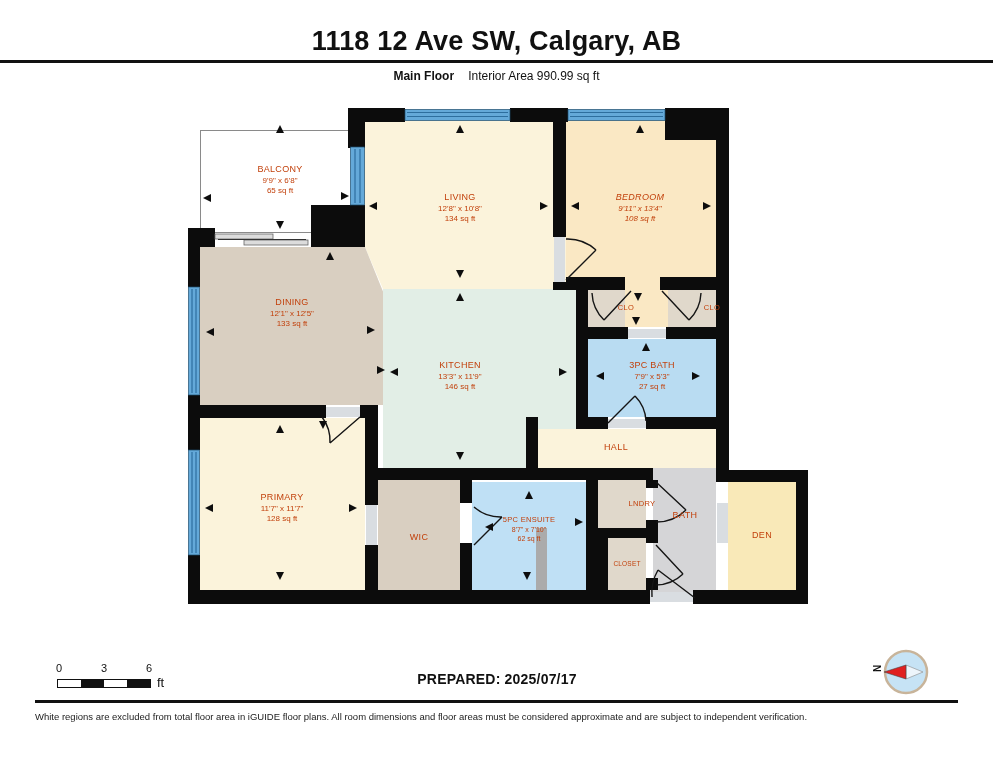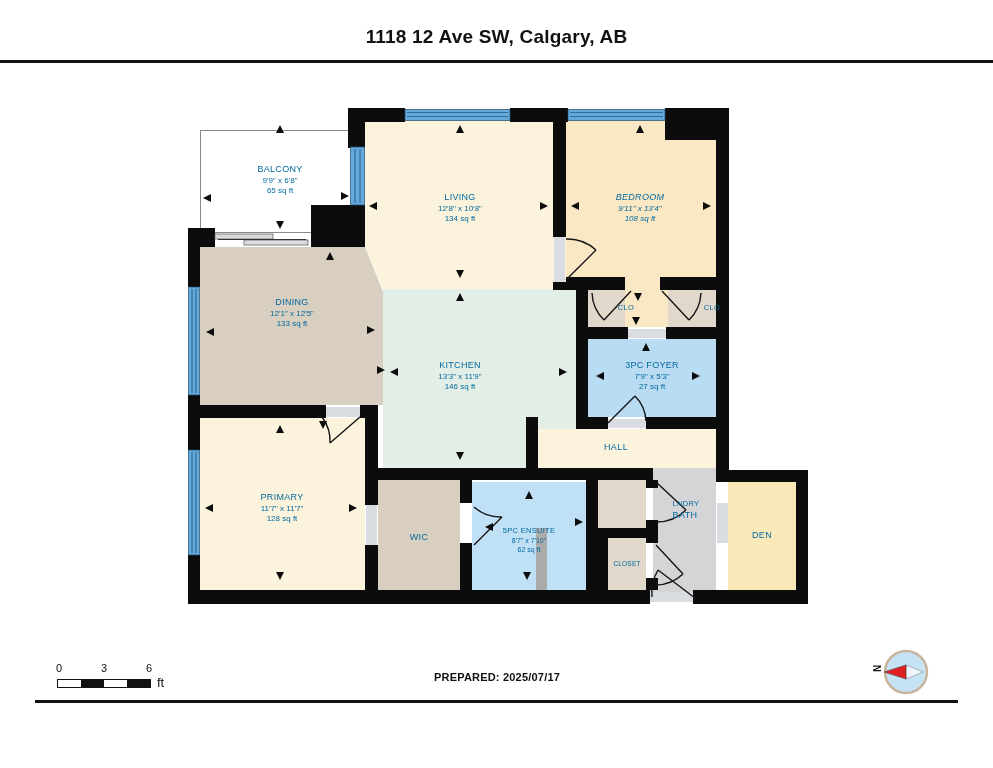--- a/index.html
+++ b/index.html
@@ -1,66 +1,69 @@
 <!DOCTYPE html>
 <html><head>
 <meta charset="utf-8">
 <style>
   html,body{margin:0;padding:0;background:#fff;}
   #page{position:relative;width:993px;height:768px;background:#fff;overflow:hidden;
         font-family:"Liberation Sans",sans-serif;color:#111;}
   
   #title{position:absolute;top:26px;left:0;width:100%;text-align:center;
-         font-size:19px;font-weight:bold;letter-spacing:.2px;}
+         font-size:27px;font-weight:bold;letter-spacing:.2px;}
   #rule-top{position:absolute;top:60px;left:0;width:993px;height:3px;background:#111;}
   #subtitle{position:absolute;top:69px;left:0;width:100%;text-align:center;font-size:12px;}
   #subtitle .fl{font-weight:bold;margin-right:14px;}
   
   #plan{position:absolute;left:188px;top:108px;width:630px;height:512px;}
   #plan svg{position:absolute;left:0;top:0;}
   .door{stroke:#151515;stroke-width:1.4;fill:none;}
   .win-line{stroke:#2d6e9e;stroke-width:1.2;}
   .win-frame{stroke:#1d4d6e;stroke-width:.7;}
   .arrow{fill:#0d0d0d;}
   .lbl{position:absolute;transform:translate(-50%,-50%);text-align:center;
-       white-space:nowrap;line-height:1.3;color:#0369a1;}
+       white-space:nowrap;line-height:1.3;color:#c2410c;}
   .rname{font-size:9px;letter-spacing:.3px;}
   .rdims,.rarea{font-size:8px;}
   .sm{font-size:7.5px;letter-spacing:.3px;padding-left:40px;}
   .xs{font-size:6.5px;letter-spacing:.2px;}
   .md{font-size:9px;letter-spacing:.4px;}
   .L-balcony{left:92px;top:72px;}   .L-living{left:272px;top:100px;}
   .L-bedroom{left:452px;top:100px;font-style:italic;} .L-dining{left:104px;top:205px;}
   .L-kitchen{left:272px;top:268px;} .L-cloL{left:418px;top:200px;}
   .L-cloR{left:504px;top:200px;}    .L-bath{left:464px;top:268px;}
   .L-hall{left:428px;top:340px;}    .L-primary{left:94px;top:400px;}
-  .L-wic{left:231px;top:430px;text-align:right;}     .L-ensuite{left:341px;top:432px;}
-  .L-lndry{left:434px;top:396px;margin-left:44px;}   .L-closet{left:439px;top:456px;}
+  .L-wic{left:231px;top:430px;text-align:right;}     .L-ensuite{left:341px;top:421px;}
+  .L-lndry{left:434px;top:396px;}   .L-closet{left:439px;top:456px;}
   .L-foyer{left:497px;top:408px;}   .L-den{left:574px;top:428px;}
   .L-ensuite .rname{font-size:7.5px;} .L-ensuite .rdims,.L-ensuite .rarea{font-size:7px;}
   
   #scalebar{position:absolute;left:57px;top:662px;width:130px;height:32px;}
   #scalebar .tick{position:absolute;top:0;font-size:11px;transform:translateX(-50%);}
   #scalebar .bar{position:absolute;left:0;top:17px;width:92px;height:7px;
                  border:1px solid #111;display:flex;}
   #scalebar .seg{flex:1 1 0;} .seg.b{background:#111;} .seg.w{background:#fff;}
   #scalebar .unit{position:absolute;left:100px;top:13px;font-size:13px;}
   #prepared{position:absolute;left:497px;top:671px;transform:translateX(-50%);
-            font-size:11px;font-weight:600;letter-spacing:.2px;}
+            font-size:14px;font-weight:600;letter-spacing:.2px;}
   #compass{position:absolute;left:868px;top:644px;}
   #rule-bottom{position:absolute;top:700px;left:35px;width:923px;height:3px;background:#111;}
   #disclaimer{position:absolute;top:711px;left:35px;font-size:9.5px;color:#222;}
 </style>
 </head>
 <body>
 
 <div id="page">
 
   <div id="title">1118 12 Ave SW, Calgary, AB</div>
   <div id="rule-top"></div>
+  <div id="subtitle">
+    <span class="fl">Main Floor</span><span>Interior Area 990.99 sq ft</span>
+  </div>
 
   <div id="plan">
     <svg width="630" height="512" viewBox="0 0 630 512">
 
       <rect x="12.5" y="22.5" width="159" height="102" stroke="#8a8a8a" stroke-width="1" fill="#FFFFFF"></rect>
 
       <g>
         <polygon points="172,7 378,7 378,181 195,181 177,139 172,139" fill="#FBF3DB"></polygon>
         <polygon points="378,7 528,7 528,181 378,181" fill="#FAE8C4"></polygon>
         <polygon points="437,181 480,181 480,219 437,219" fill="#FAE8C4"></polygon>
@@ -231,21 +234,21 @@
       <div class="rname">DINING</div>
         <div class="rdims">12'1" x 12'5"</div>
         <div class="rarea">133 sq ft</div>
     </div>
     <div class="lbl L-kitchen">
       <div class="rname">KITCHEN</div>
         <div class="rdims">13'3" x 11'9"</div>
         <div class="rarea">146 sq ft</div>
     </div>
     <div class="lbl L-bath">
-      <div class="rname">3PC FOYER</div>
+      <div class="rname">3PC BATH</div>
         <div class="rdims">7'9" x 5'3"</div>
         <div class="rarea">27 sq ft</div>
     </div>
     <div class="lbl L-primary">
       <div class="rname">PRIMARY</div>
         <div class="rdims">11'7" x 11'7"</div>
         <div class="rarea">128 sq ft</div>
     </div>
     <div class="lbl L-ensuite">
       <div class="rname">5PC ENSUITE</div>
@@ -278,13 +281,14 @@
   <div id="prepared">PREPARED: 2025/07/17</div>
 
   <svg id="compass" width="70" height="58">
     <circle cx="38" cy="28" r="21" stroke="#C8B49A" stroke-width="2.5" fill="#C6E3F5"></circle>
     <polygon points="38,21 55,28 38,35" fill="#EDF5FB" stroke="#8a8a8a" stroke-width="0.6"></polygon>
     <polygon points="16,28 38,21 38,35" stroke="#444" stroke-width="0.6" fill="#E02020"></polygon>
     <text x="10" y="31" transform="rotate(-90 10 28)" font-size="10" font-weight="bold" fill="#111">N</text>
   </svg>
 
   <div id="rule-bottom"></div>
+  <div id="disclaimer">White regions are excluded from total floor area in iGUIDE floor plans. All room dimensions and floor areas must be considered approximate and are subject to independent verification.</div>
 </div>
 
 </body></html>

